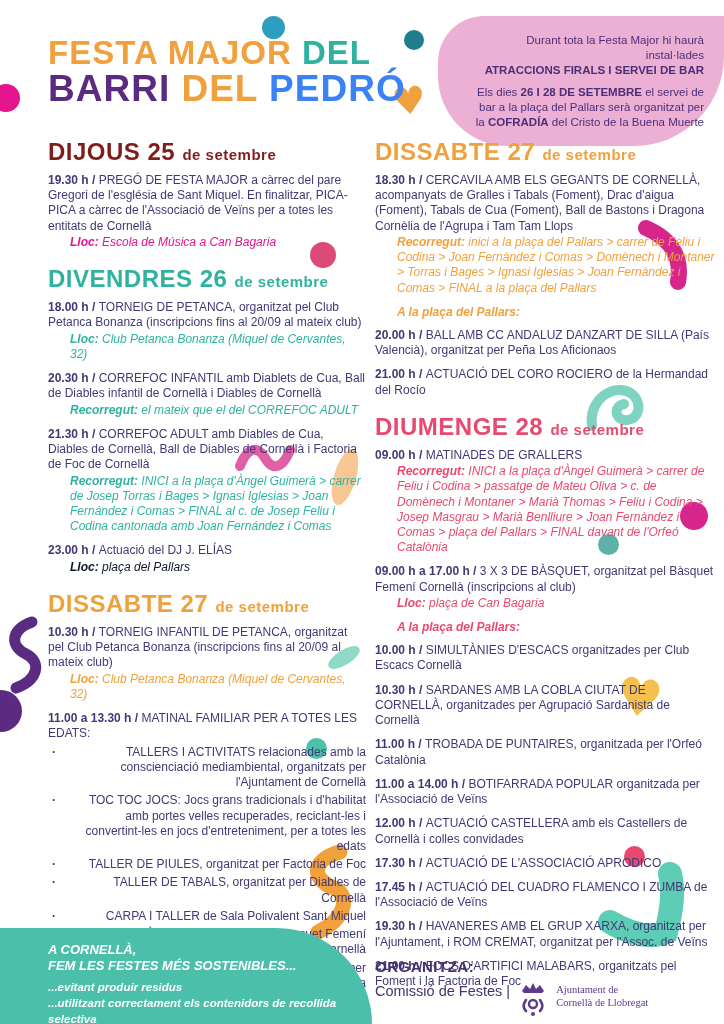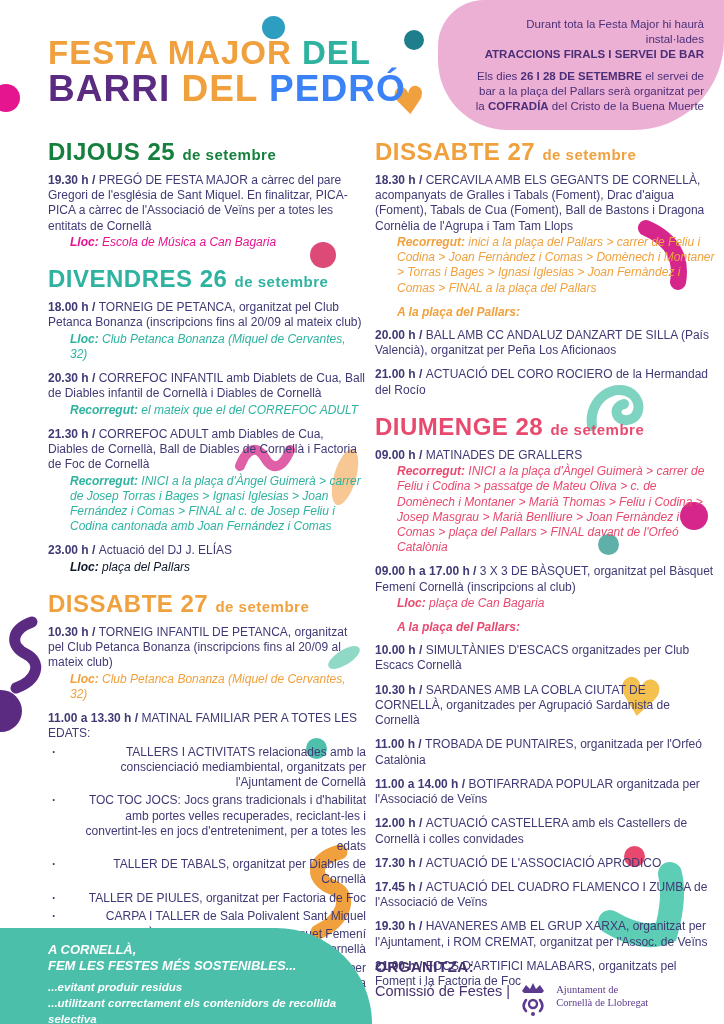--- a/index.html
+++ b/index.html
@@ -12,21 +12,21 @@
   
   #masthead { position:absolute; left:48px; top:36px; width:380px; line-height:1.02; }
   .title-l1 { font-size:33px; font-weight:700; letter-spacing:1px; }
   .title-l2 { font-size:37px; font-weight:700; letter-spacing:1px; }
   .c-orange { color:#f0a13d; }
   .c-teal   { color:#2fb3a0; }
   .c-purple { color:#5b2b82; }
   .c-pink   { color:#3b82f6; }
 
   #infobox {
-    position:absolute; right:0; top:0; width:286px; min-height:104px;
+    position:absolute; right:0; top:16px; width:286px; min-height:104px;
     background:#ecb0d4; color:#4b2e78;
     border-radius:46px 0 90px 70px;
     padding:17px 20px 16px 34px;
     font-size:11.5px; line-height:1.3; text-align:right;
   }
   #infobox p + p { margin-top:7px; }
   #infobox b { font-weight:700; }
 
   
   #col-left  { position:absolute; left:48px;  top:138px; width:318px; }
@@ -123,21 +123,21 @@
       <span>Durant tota la Festa Major hi haurà instal·lades</span><br>
       <b>ATRACCIONS FIRALS I SERVEI DE BAR</b>
     </p>
     <p>
       <span>Els dies </span><b>26 I 28 DE SETEMBRE</b><span> el servei de bar a la plaça del Pallars serà organitzat per la </span><b>COFRADÍA</b><span> del Cristo de la Buena Muerte</span>
     </p>
   </aside>
 
   <main id="col-left">
       <section class="sec">
-        <h2 class="sec-h" style="color: #15803d;"><span class="sec-day">DIJOUS 25 </span><span class="sec-suffix">de setembre</span></h2>
+        <h2 class="sec-h" style="color: #7f1d1d;"><span class="sec-day">DIJOUS 25 </span><span class="sec-suffix">de setembre</span></h2>
         <div class="evt">
           <p class="evt-line"><b class="evt-time">19.30 h / </b><span class="evt-text">PREGÓ DE FESTA MAJOR a càrrec del pare Gregori de l'església de Sant Miquel. En finalitzar, PICA-PICA a càrrec de l'Associació de Veïns per a totes les entitats de Cornellà</span></p>
           <p class="meta" style="color: rgb(229, 20, 143);"><b>Lloc: </b><span>Escola de Música a Can Bagaria</span></p>
         </div>
       </section>
       <section class="sec">
         <h2 class="sec-h" style="color: rgb(47, 179, 160);"><span class="sec-day">DIVENDRES 26 </span><span class="sec-suffix">de setembre</span></h2>
         <div class="evt">
           <p class="evt-line"><b class="evt-time">18.00 h / </b><span class="evt-text">TORNEIG DE PETANCA, organitzat pel Club Petanca Bonanza (inscripcions fins al 20/09 al mateix club)</span></p>
           <p class="meta" style="color: rgb(47, 179, 160);"><b>Lloc: </b><span>Club Petanca Bonanza (Miquel de Cervantes, 32)</span></p>
@@ -159,22 +159,22 @@
         <h2 class="sec-h" style="color: rgb(240, 161, 61);"><span class="sec-day">DISSABTE 27 </span><span class="sec-suffix">de setembre</span></h2>
         <div class="evt">
           <p class="evt-line"><b class="evt-time">10.30 h / </b><span class="evt-text">TORNEIG INFANTIL DE PETANCA, organitzat pel Club Petanca Bonanza (inscripcions fins al 20/09 al mateix club)</span></p>
           <p class="meta" style="color: rgb(240, 161, 61);"><b>Lloc: </b><span>Club Petanca Bonanza (Miquel de Cervantes, 32)</span></p>
         </div>
         <div class="evt">
           <p class="evt-line"><b class="evt-time">11.00 a 13.30 h / </b><span class="evt-text">MATINAL FAMILIAR PER A TOTES LES EDATS:</span></p>
           <ul class="bullets">
             <li>TALLERS I ACTIVITATS relacionades amb la conscienciació mediambiental, organitzats per l'Ajuntament de Cornellà</li>
             <li>TOC TOC JOCS: Jocs grans tradicionals i d'habilitat amb portes velles recuperades, reciclant-les i convertint-les en jocs d'entreteniment, per a totes les edats</li>
+            <li>TALLER DE PIULES, organitzat per Factoria de Foc</li>
             <li>TALLER DE TABALS, organitzat per Diables de Cornellà</li>
-            <li>TALLER DE PIULES, organitzat per Factoria de Foc</li>
             <li>CARPA I TALLER de Sala Polivalent Sant Miquel</li>
             <li>TALLER DE BÀSQUET, organitzat per Bàsquet Femení Cornellà</li>
             <li>TALLER D'ART AMB ELENA LOSADA, organitzat per l'Orfeó Catalònia</li>
             <li>JOCS DE TAULA PER A TOTHOM a càrrec del Club de Jocs de Sala Padró – Orfeó Catalònia</li>
           </ul>
         </div>
       </section>
     </main>
   <main id="col-right">
       <section class="sec">

